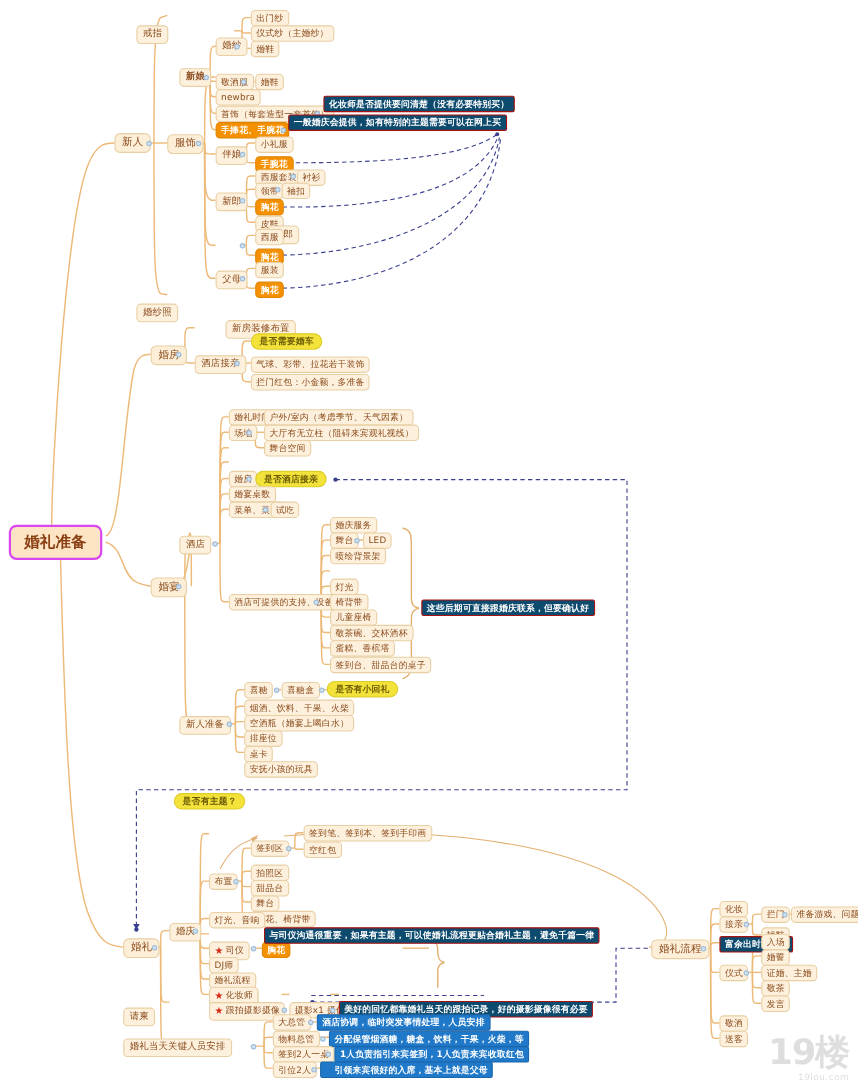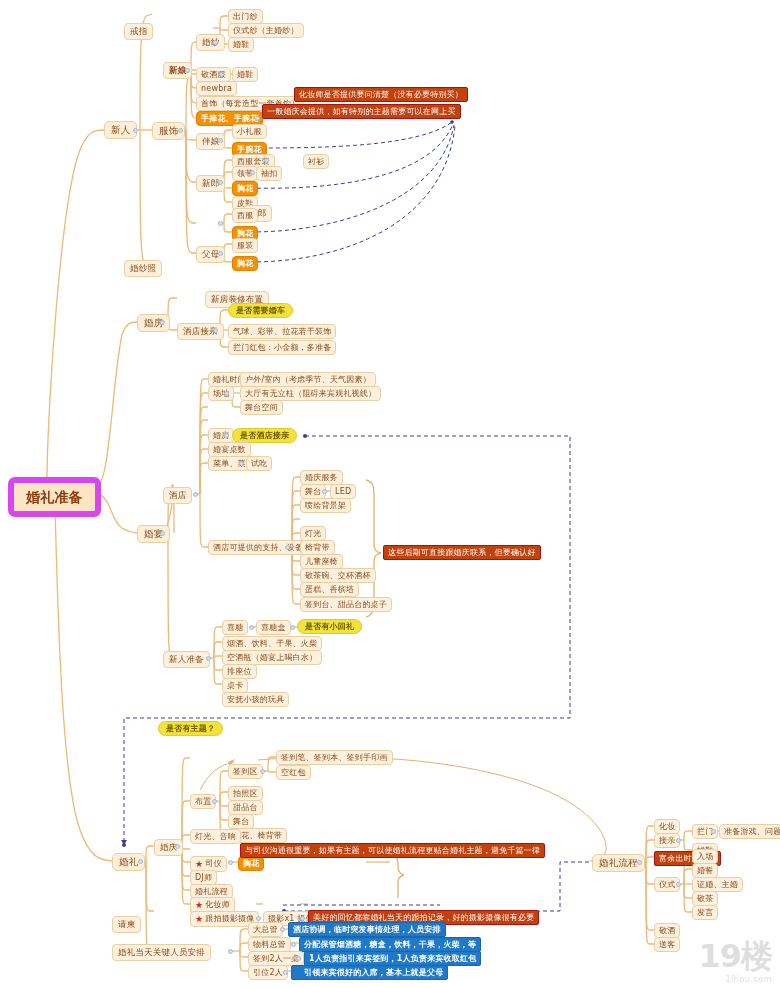--- a/index.html
+++ b/index.html
@@ -21,21 +21,21 @@
     border-radius: 4px;
     border: 1px solid #e8cfa4;
     background: #fdf0dc;
     color: #8a4b1d;
     font-size: 8px;
     padding: 2.5px 4px;
     letter-spacing: .2px;
   }
   .node.root {
     background: #fce4c4;
-    border: 6px solid #d946ef;
+    border: 2px solid #d946ef;
     color: #8a3f12;
     font-size: 14px;
     font-weight: bold;
     padding: 7px 12px;
     border-radius: 7px;
   }
   .node.lvl1 {
     font-size: 9.5px;
     padding: 3px 6px;
     background: #fdeed8;
@@ -53,24 +53,24 @@
   }
   .node.yellow {
     background: #f2e23a;
     border: 1px solid #ddcd26;
     color: #6b5a05;
     font-weight: bold;
     border-radius: 9px;
     padding: 2.5px 7px;
   }
   .node.red {
-    background: #c2410c;
+    background: #0c4a6e;
     border: 1px solid #a81210;
     color: #ffffff;
-    font-weight: normal;
+    font-weight: bold;
     border-radius: 2px;
   }
   .node.blue {
     background: #2079c8;
     border: 1px solid #1a66ab;
     color: #ffffff;
     font-weight: bold;
     border-radius: 2px;
   }
   .node.star::before {
@@ -317,21 +317,21 @@
       <polygon points="636,862 630,859 630,865"></polygon>
       <polygon points="124,845 121,840 127,840"></polygon>
     </g>
   </svg>
 
   <div class="node root" style="left:8px; top:477px;">婚礼准备</div>
 
   <div class="node lvl1" style="left:104px; top:121px;">新人</div>
   <div class="dot" style="left:133px; top:128px;"></div>
   <div class="node lvl2" style="left:124px; top:23px;">戒指</div>
-  <div class="node lvl2" style="left:124px; top:260px;">婚纱照</div>
+  <div class="node lvl2" style="left:124px; top:276px;">婚纱照</div>
 
   <div class="node lvl1" style="left:152px; top:122px;">服饰</div>
   <div class="dot" style="left:178px; top:128px;"></div>
 
   <div class="node lvl2" style="left:163px; top:62px;font-weight:bold;">新娘</div>
   <div class="dot" style="left:185px; top:68px;"></div>
 
   <div class="node lvl2" style="left:196px; top:34px;">婚纱</div>
   <div class="dot" style="left:213px; top:40px;"></div>
   <div class="node" style="left:228px; top:9px;">出门纱</div>
@@ -353,21 +353,21 @@
 
   <div class="node lvl2" style="left:196px; top:133px;">伴娘</div>
   <div class="dot" style="left:218px; top:138px;"></div>
   <div class="node" style="left:232px; top:124px;">小礼服</div>
   <div class="node orange" style="left:232px; top:142px;">手腕花</div>
 
   <div class="node lvl2" style="left:196px; top:175px;">新郎</div>
   <div class="dot" style="left:218px; top:180px;"></div>
   <div class="node" style="left:232px; top:154px;">西服套装</div>
   <div class="dot" style="left:264px; top:158px;"></div>
-  <div class="node" style="left:270px; top:154px;margin-left:33px;">衬衫</div>
+  <div class="node" style="left:270px; top:154px;">衬衫</div>
   <div class="node" style="left:232px; top:166px;">领带</div>
   <div class="dot" style="left:250px; top:170px;"></div>
   <div class="node" style="left:256px; top:166px;">袖扣</div>
   <div class="node orange" style="left:232px; top:181px;">胸花</div>
   <div class="node" style="left:232px; top:196px;">皮鞋</div>
 
   <div class="node lvl2" style="left:196px; top:205px;margin-left:47px;">伴郎</div>
   <div class="dot" style="left:218px; top:221px;"></div>
   <div class="node" style="left:232px; top:208px;">西服</div>
   <div class="node orange" style="left:232px; top:226px;">胸花</div>

